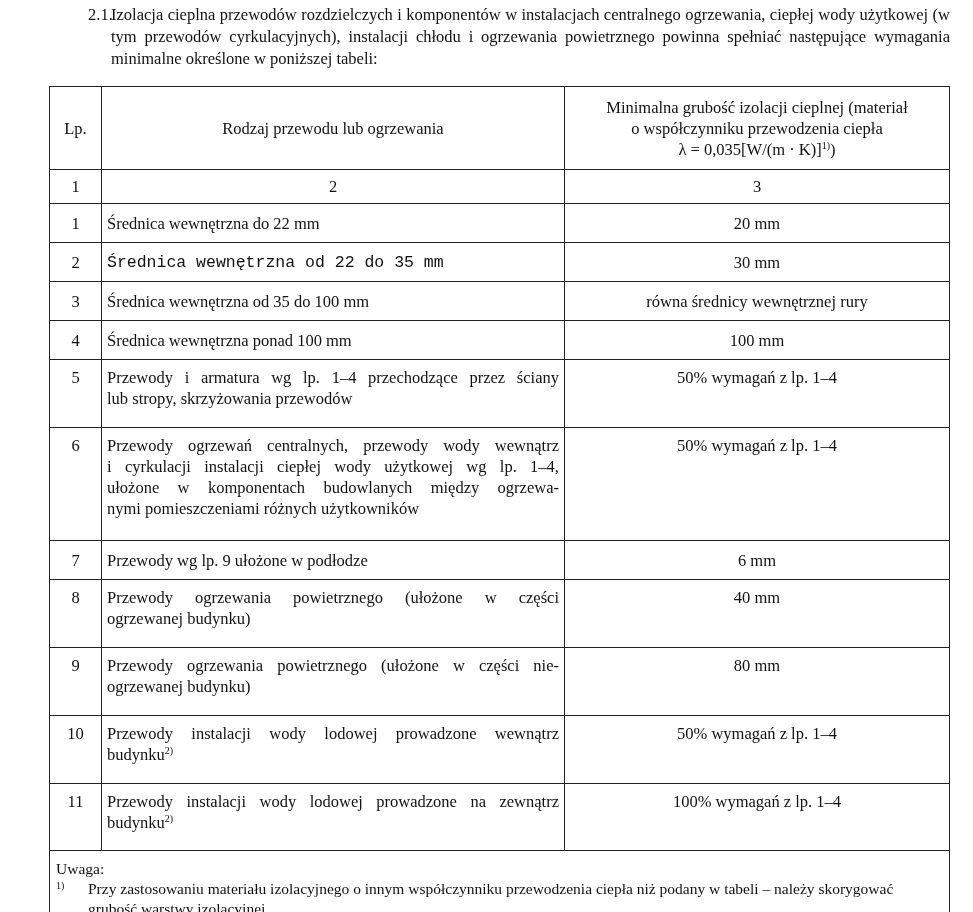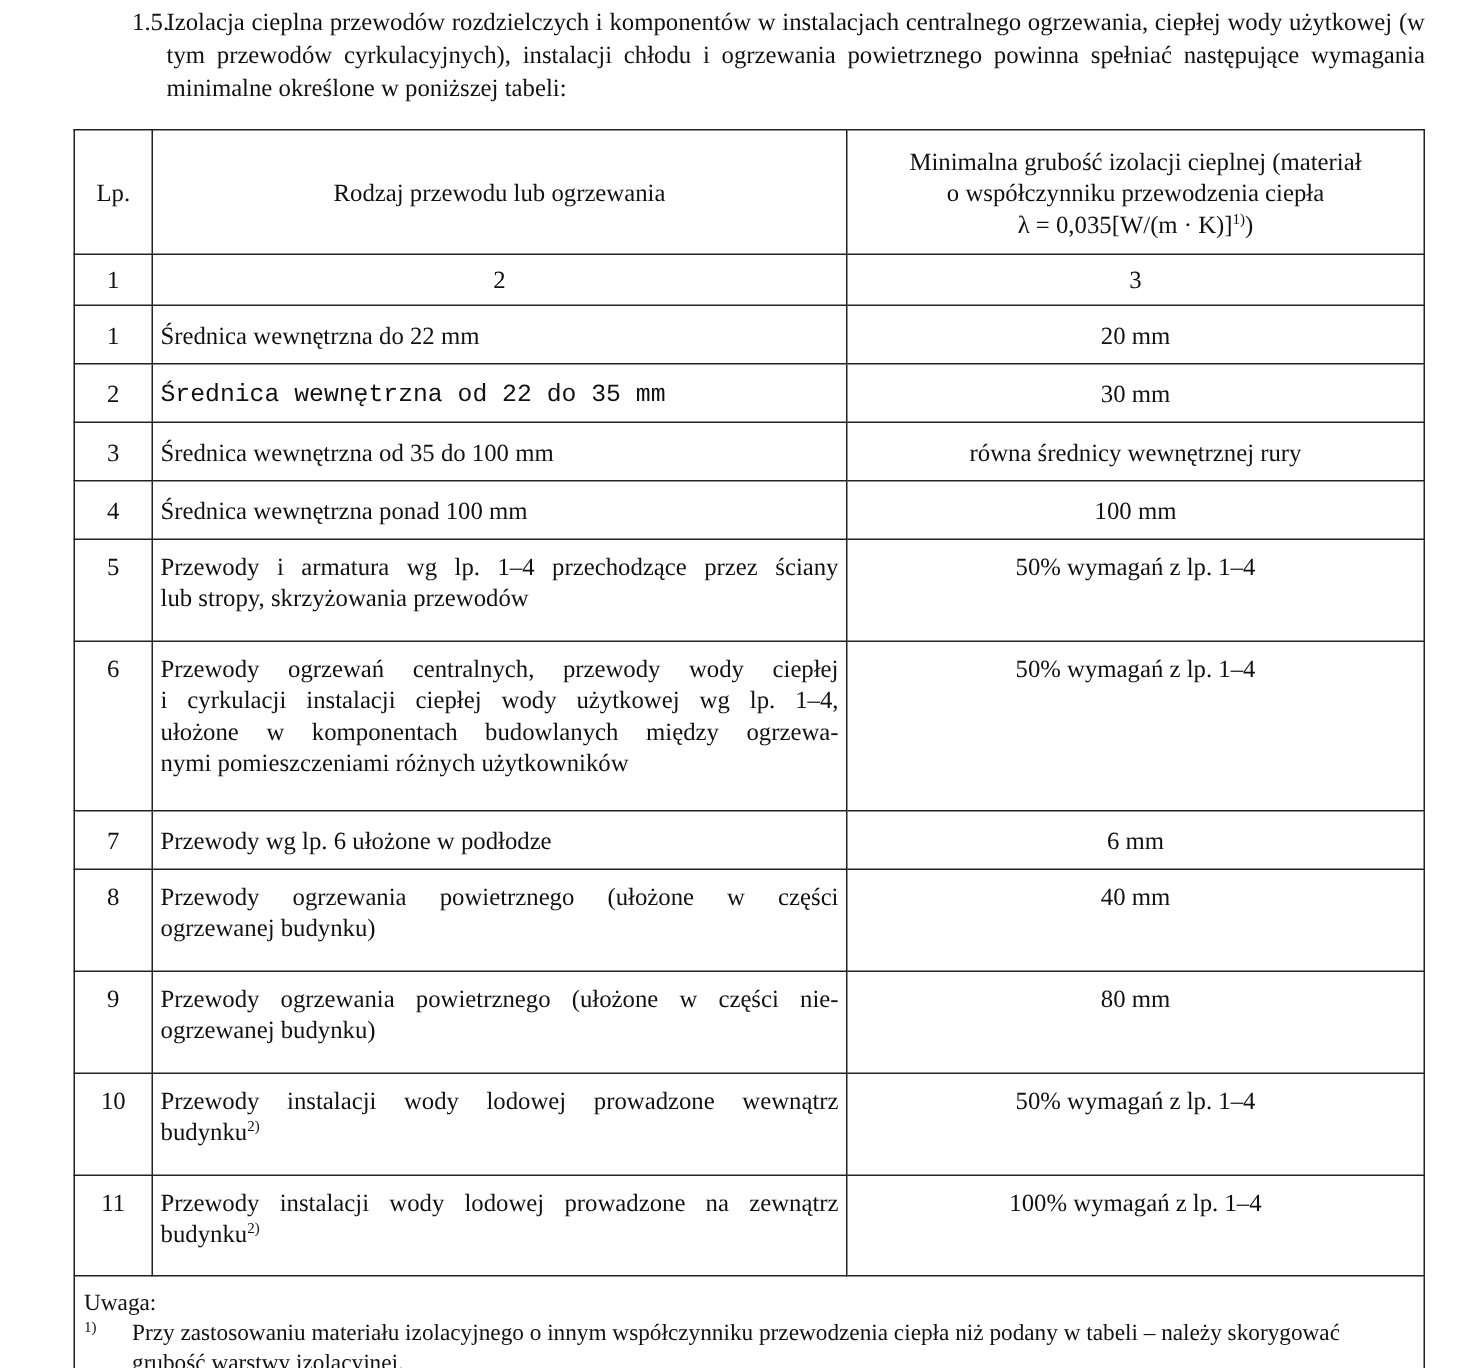--- a/index.html
+++ b/index.html
@@ -23,21 +23,21 @@
   sup { font-size:10px; vertical-align:6px; line-height:0; }
   td.notes { padding:8px 6px 6px 6px !important; font-size:15.5px; line-height:20px; text-align:left !important; }
   .fn { position:relative; padding-left:32px; }
   .fn .mk { position:absolute; left:0; top:-3px; font-size:10px; }
   .c3 .hl { display:block; }
 </style>
 </head>
 <body>
 
 <div class="intro">
-  <span class="num">1.5.</span>
+  <span class="num">2.1.</span>
   <div class="txt">Izolacja cieplna przewodów rozdzielczych i komponentów w instalacjach centralnego ogrzewania, ciepłej wody użytkowej (w tym przewodów cyrkulacyjnych), instalacji chłodu i ogrzewania powietrznego powinna spełniać następujące wymagania minimalne określone w poniższej tabeli:</div>
 </div>
 
 <table class="t">
   <tbody>
       <tr class="hdr">
     <td class="c1">Lp.</td>
     <td class="c2" style="text-align:center">Rodzaj przewodu lub ogrzewania</td>
     <td class="c3">
       <span class="hl">Minimalna grubość izolacji cieplnej (materiał</span>
@@ -84,31 +84,31 @@
         <td class="c1" style="height: 60px;">5</td>
         <td class="c2" style="height: 60px;">
           <span class="ln"><span>Przewody i armatura wg lp. 1–4 przechodzące przez ściany</span></span>
           <span class="ln last"><span>lub stropy, skrzyżowania przewodów</span></span>
         </td>
         <td class="c3" style="height: 60px;">50% wymagań z lp. 1–4</td>
       </tr>
       <tr class="rm">
         <td class="c1" style="height: 105px;">6</td>
         <td class="c2" style="height: 105px;">
-          <span class="ln"><span>Przewody ogrzewań centralnych, przewody wody ciepłej</span></span>
+          <span class="ln"><span>Przewody ogrzewań centralnych, przewody wody wewnątrz</span></span>
           <span class="ln"><span>i cyrkulacji instalacji ciepłej wody użytkowej wg lp. 1–4,</span></span>
           <span class="ln"><span>ułożone w komponentach budowlanych między ogrzewa-</span></span>
           <span class="ln last"><span>nymi pomieszczeniami różnych użytkowników</span></span>
         </td>
         <td class="c3" style="height: 105px;">50% wymagań z lp. 1–4</td>
       </tr>
       <tr class="r1">
         <td class="c1" style="height: 38px;">7</td>
         <td class="c2" style="height: 38px;">
-          <span class="ln last"><span>Przewody wg lp. 6 ułożone w podłodze</span></span>
+          <span class="ln last"><span>Przewody wg lp. 9 ułożone w podłodze</span></span>
         </td>
         <td class="c3" style="height: 38px;">6 mm</td>
       </tr>
       <tr class="rm">
         <td class="c1" style="height: 60px;">8</td>
         <td class="c2" style="height: 60px;">
           <span class="ln"><span>Przewody ogrzewania powietrznego (ułożone w części</span></span>
           <span class="ln last"><span>ogrzewanej budynku)</span></span>
         </td>
         <td class="c3" style="height: 60px;">40 mm</td>

